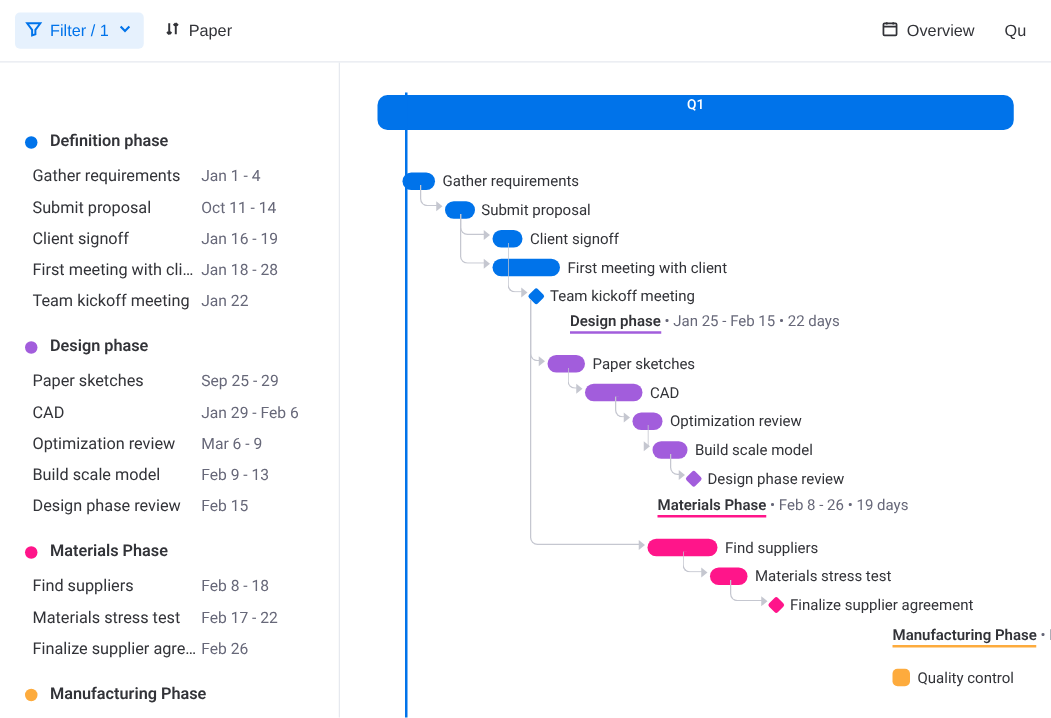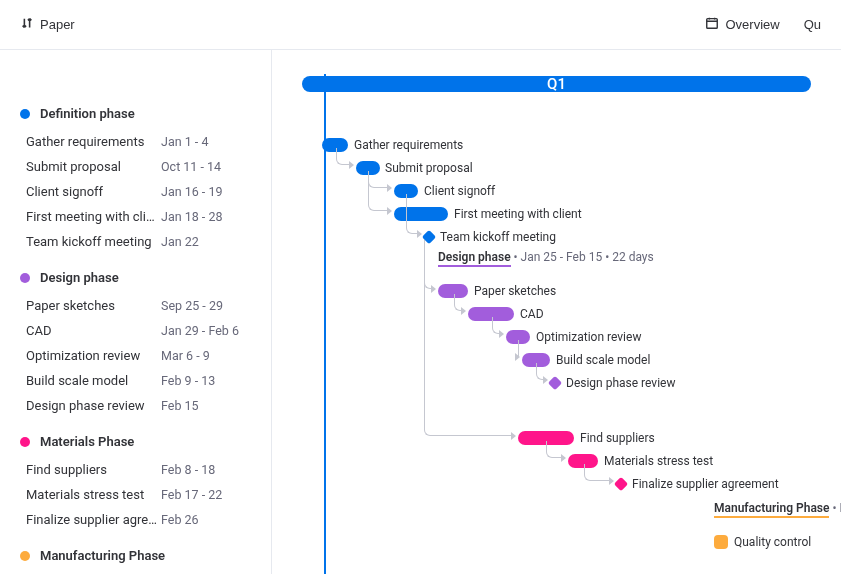--- a/index.html
+++ b/index.html
@@ -28,33 +28,42 @@
   .side{width:272px;border-right:1px solid var(--border);overflow:hidden;padding-top:48px;}
   .group-hdr{display:flex;align-items:center;gap:10px;padding:8px 20px;font-weight:600;}
   .dot{width:10px;height:10px;border-radius:50%;}
   .row{display:flex;align-items:center;padding:5px 20px 5px 26px;color:var(--text);}
   .row .name{flex:1;white-space:nowrap;overflow:hidden;text-overflow:ellipsis;}
   .row .date{width:90px;color:var(--muted);font-size:12.5px;}
   .grp{padding-bottom:8px;}
   
   .gantt{flex:1;position:relative;overflow:hidden;}
   .today{position:absolute;top:24px;bottom:0;width:2px;background:var(--blue);left:52px;z-index:3;}
-  .qbar{position:absolute;top:26px;left:30px;right:30px;height:16px;border-radius:8px;background:var(--blue);color:#fff;font-size:15px;font-weight:500;text-align:center;line-height:16px;}
+  .qbar{position:absolute;top:26px;left:30px;right:30px;height:28px;border-radius:8px;background:var(--blue);color:#fff;font-size:11px;font-weight:500;text-align:center;line-height:16px;}
   .gh{position:absolute;font-size:12px;color:var(--muted);white-space:nowrap;}
   .gh b{color:var(--text);font-weight:600;}
   .gh .ul{border-bottom:2px solid;display:inline-block;padding-bottom:1px;}
   .bar{position:absolute;height:14px;border-radius:7px;top:4px;}
   .diamond{position:absolute;width:10px;height:10px;transform:rotate(45deg);top:6px;border-radius:2px;}
   .lbl{position:absolute;font-size:12px;white-space:nowrap;top:4px;}
   .dep{position:absolute;border:1px solid #c5c7d0;border-top:none;border-right:none;border-radius:0 0 0 6px;}
 </style>
 </head>
 <body>
 
 <div class="toolbar">
+  <button class="btn btn-filter">
+    <span><svg class="ico" viewBox="0 0 16 16" fill="none" stroke="currentColor" stroke-width="1.8">
+          <path d="M2 3h12l-4.5 6v4l-3 1v-5z"></path>
+        </svg></span>
+    <span>Filter / 1</span>
+    <span><svg class="ico" viewBox="0 0 16 16" fill="none" stroke="currentColor" stroke-width="2">
+          <path d="M4 6l4 4 4-4"></path>
+        </svg></span>
+  </button>
   <button class="btn">
     <span><svg class="ico" viewBox="0 0 16 16" fill="none" stroke="currentColor" stroke-width="1.8">
           <path d="M5 3v10M5 13l-2-2M5 13l2-2M11 13V3M11 3l-2 2M11 3l2 2"></path>
         </svg></span>
     <span>Paper</span>
   </button>
   <div class="spacer"></div>
   <button class="btn">
     <span><svg class="ico" viewBox="0 0 16 16" fill="none" stroke="currentColor" stroke-width="1.6">
           <rect x="2" y="3" width="12" height="11" rx="1"></rect>
@@ -163,41 +172,42 @@
       <div class="bar" style="background: rgb(0, 115, 234); left: 122px; width: 24px; top: 134px;"></div>
       <div class="lbl" style="left: 152px; top: 134px;">Client signoff</div>
       <div class="dep" style="left: 96px; top: 121px; width: 20px; height: 40px;"></div>
       <div style="position: absolute; left: 115px; top: 157px; width: 0px; height: 0px; border-top: 4px solid transparent; border-bottom: 4px solid transparent; border-left: 5px solid rgb(197, 199, 208);"></div>
       <div class="bar" style="background: rgb(0, 115, 234); left: 122px; width: 54px; top: 157px;"></div>
       <div class="lbl" style="left: 182px; top: 157px;">First meeting with client</div>
       <div class="dep" style="left: 134px; top: 144px; width: 12px; height: 40px;"></div>
       <div style="position: absolute; left: 145px; top: 180px; width: 0px; height: 0px; border-top: 4px solid transparent; border-bottom: 4px solid transparent; border-left: 5px solid rgb(197, 199, 208);"></div>
       <div class="diamond" style="background: rgb(0, 115, 234); left: 152px; top: 182px;"></div>
       <div class="lbl" style="left: 168px; top: 180px;">Team kickoff meeting</div>
-      <div class="gh" style="left: 166px; top: 200px; text-align: center;"><b class="ul" style="border-color: rgb(162, 93, 220);">Design phase</b><span> • Jan 25 - Feb 15 • 22 days</span></div>
+      <div class="gh" style="left: 184px; top: 200px; text-align: center;"><b class="ul" style="border-color: rgb(162, 93, 220);">Design phase</b><span> • Jan 25 - Feb 15 • 22 days</span></div>
       <div class="dep" style="left: 152px; top: 190px; width: 8px; height: 49px;"></div>
       <div style="position: absolute; left: 159px; top: 235px; width: 0px; height: 0px; border-top: 4px solid transparent; border-bottom: 4px solid transparent; border-left: 5px solid rgb(197, 199, 208);"></div>
       <div class="bar" style="background: rgb(162, 93, 220); left: 166px; width: 30px; top: 234px;"></div>
       <div class="lbl" style="left: 202px; top: 234px;">Paper sketches</div>
       <div class="dep" style="left: 182px; top: 244px; width: 8px; height: 17px;"></div>
       <div style="position: absolute; left: 189px; top: 257px; width: 0px; height: 0px; border-top: 4px solid transparent; border-bottom: 4px solid transparent; border-left: 5px solid rgb(197, 199, 208);"></div>
       <div class="bar" style="background: rgb(162, 93, 220); left: 196px; width: 46px; top: 257px;"></div>
       <div class="lbl" style="left: 248px; top: 257px;">CAD</div>
       <div class="dep" style="left: 220px; top: 267px; width: 8px; height: 17px;"></div>
       <div style="position: absolute; left: 227px; top: 280px; width: 0px; height: 0px; border-top: 4px solid transparent; border-bottom: 4px solid transparent; border-left: 5px solid rgb(197, 199, 208);"></div>
       <div class="bar" style="background: rgb(162, 93, 220); left: 234px; width: 24px; top: 280px;"></div>
       <div class="lbl" style="left: 264px; top: 280px;">Optimization review</div>
       <div class="dep" style="left: 246px; top: 290px; height: 17px;"></div>
       <div style="position: absolute; left: 243px; top: 303px; width: 0px; height: 0px; border-top: 4px solid transparent; border-bottom: 4px solid transparent; border-left: 5px solid rgb(197, 199, 208);"></div>
       <div class="bar" style="background: rgb(162, 93, 220); left: 250px; width: 28px; top: 303px;"></div>
       <div class="lbl" style="left: 284px; top: 303px;">Build scale model</div>
       <div class="dep" style="left: 264px; top: 313px; width: 8px; height: 17px;"></div>
       <div style="position: absolute; left: 271px; top: 326px; width: 0px; height: 0px; border-top: 4px solid transparent; border-bottom: 4px solid transparent; border-left: 5px solid rgb(197, 199, 208);"></div>
       <div class="diamond" style="background: rgb(162, 93, 220); left: 278px; top: 328px;"></div>
       <div class="lbl" style="left: 294px; top: 326px;">Design phase review</div>
+      <div class="gh" style="left: 254px; top: 347px;"><b class="ul" style="border-color: rgb(255, 21, 138);">Materials Phase</b><span> • Feb 8 - 26 • 19 days</span></div>
       <div class="dep" style="left: 152px; top: 190px; width: 88px; height: 196px;"></div>
       <div style="position: absolute; left: 239px; top: 382px; width: 0px; height: 0px; border-top: 4px solid transparent; border-bottom: 4px solid transparent; border-left: 5px solid rgb(197, 199, 208);"></div>
       <div class="bar" style="background: rgb(255, 21, 138); left: 246px; width: 56px; top: 381px;"></div>
       <div class="lbl" style="left: 308px; top: 381px;">Find suppliers</div>
       <div class="dep" style="left: 274px; top: 391px; width: 16px; height: 17px;"></div>
       <div style="position: absolute; left: 289px; top: 404px; width: 0px; height: 0px; border-top: 4px solid transparent; border-bottom: 4px solid transparent; border-left: 5px solid rgb(197, 199, 208);"></div>
       <div class="bar" style="background: rgb(255, 21, 138); left: 296px; width: 30px; top: 404px;"></div>
       <div class="lbl" style="left: 332px; top: 404px;">Materials stress test</div>
       <div class="dep" style="left: 312px; top: 414px; width: 26px; height: 17px;"></div>
       <div style="position: absolute; left: 337px; top: 427px; width: 0px; height: 0px; border-top: 4px solid transparent; border-bottom: 4px solid transparent; border-left: 5px solid rgb(197, 199, 208);"></div>

